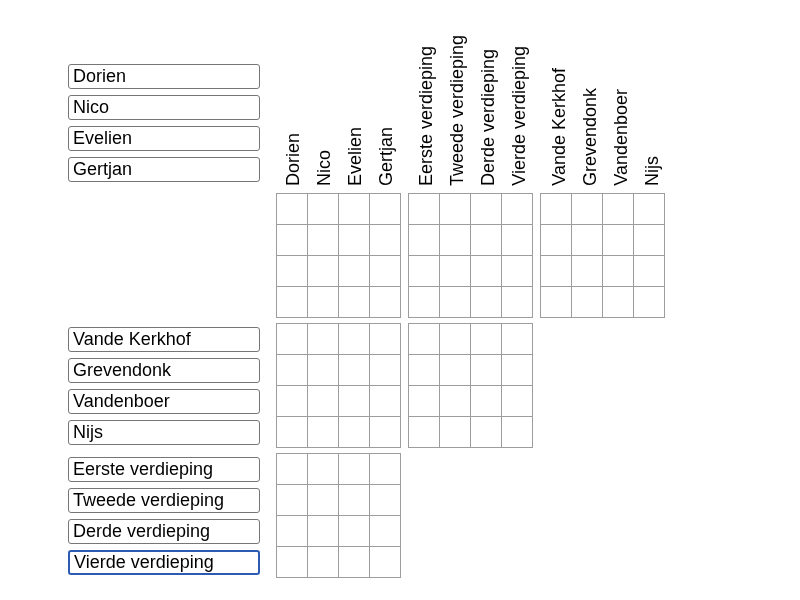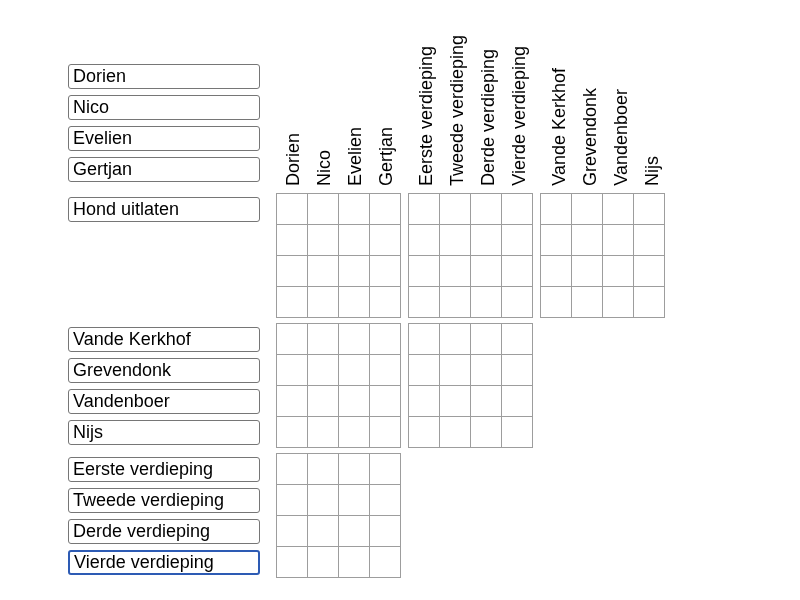--- a/index.html
+++ b/index.html
@@ -164,21 +164,20 @@
         </div>
         <div class="hdr-cell">
           <span class="hdr-text">Nijs</span>
         </div>
       </div>
     </div>
 
   <div class="grid-body">
       <div class="row-group">
         <div class="label-col row-labels">
-          <input type="text" class="label-box" value="Hond uitlaten" style="">
         </div>
         <div class="blocks">
           <div class="block">
             <div class="cell"></div>
             <div class="cell"></div>
             <div class="cell"></div>
             <div class="cell"></div>
             <div class="cell"></div>
             <div class="cell"></div>
             <div class="cell"></div>

